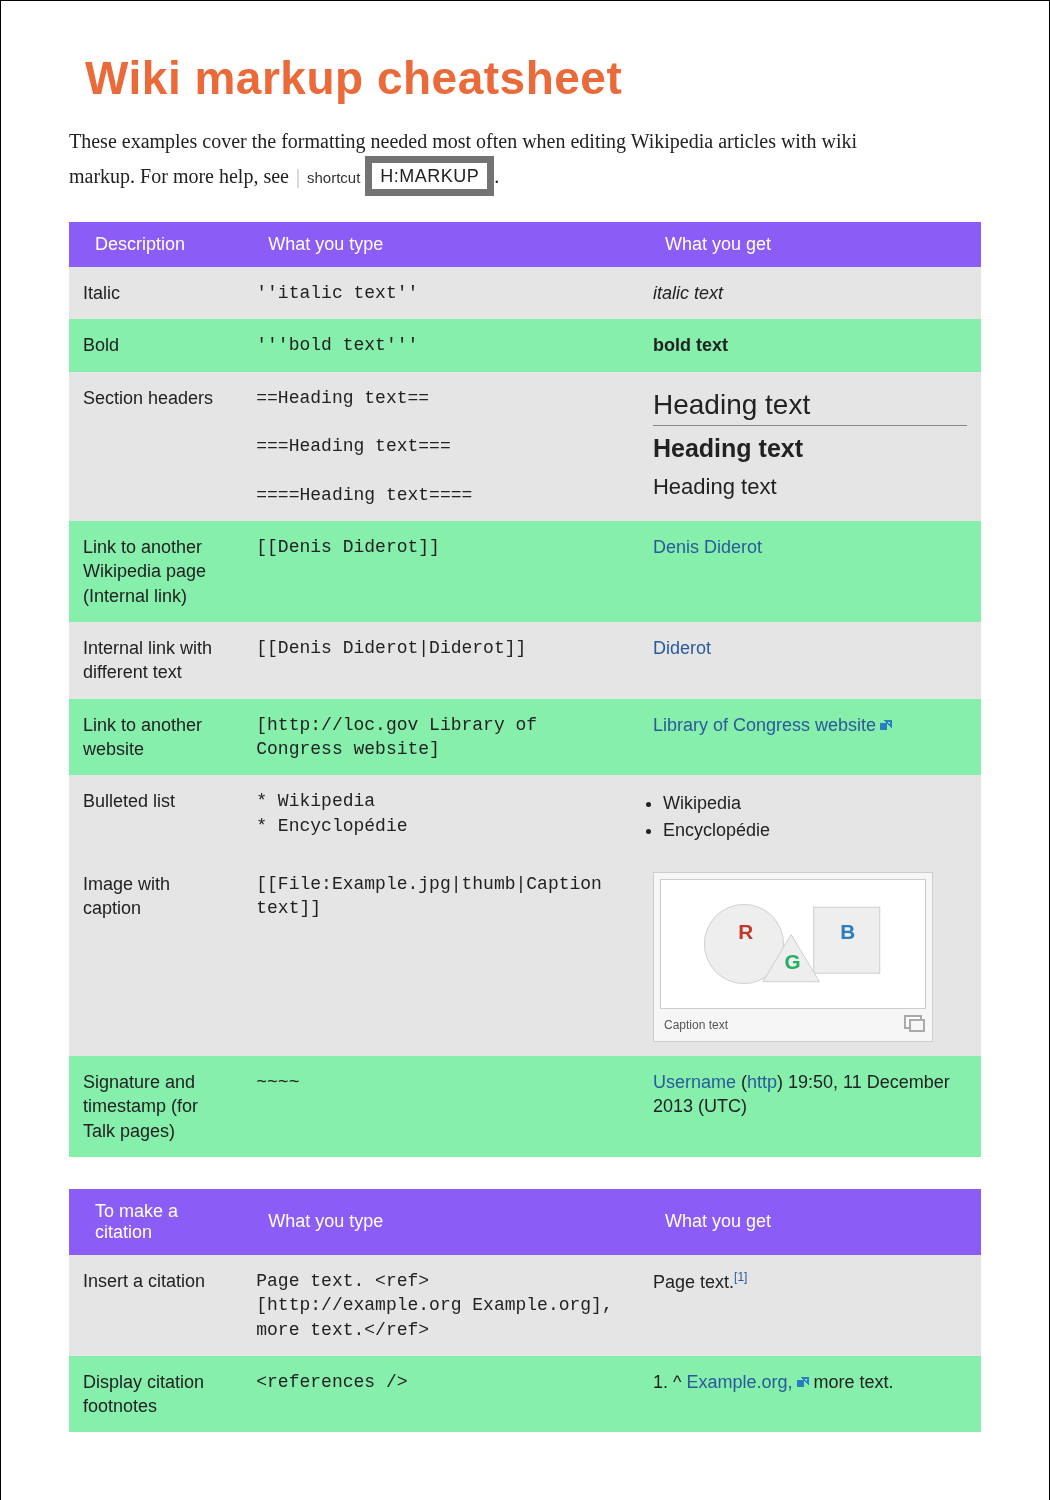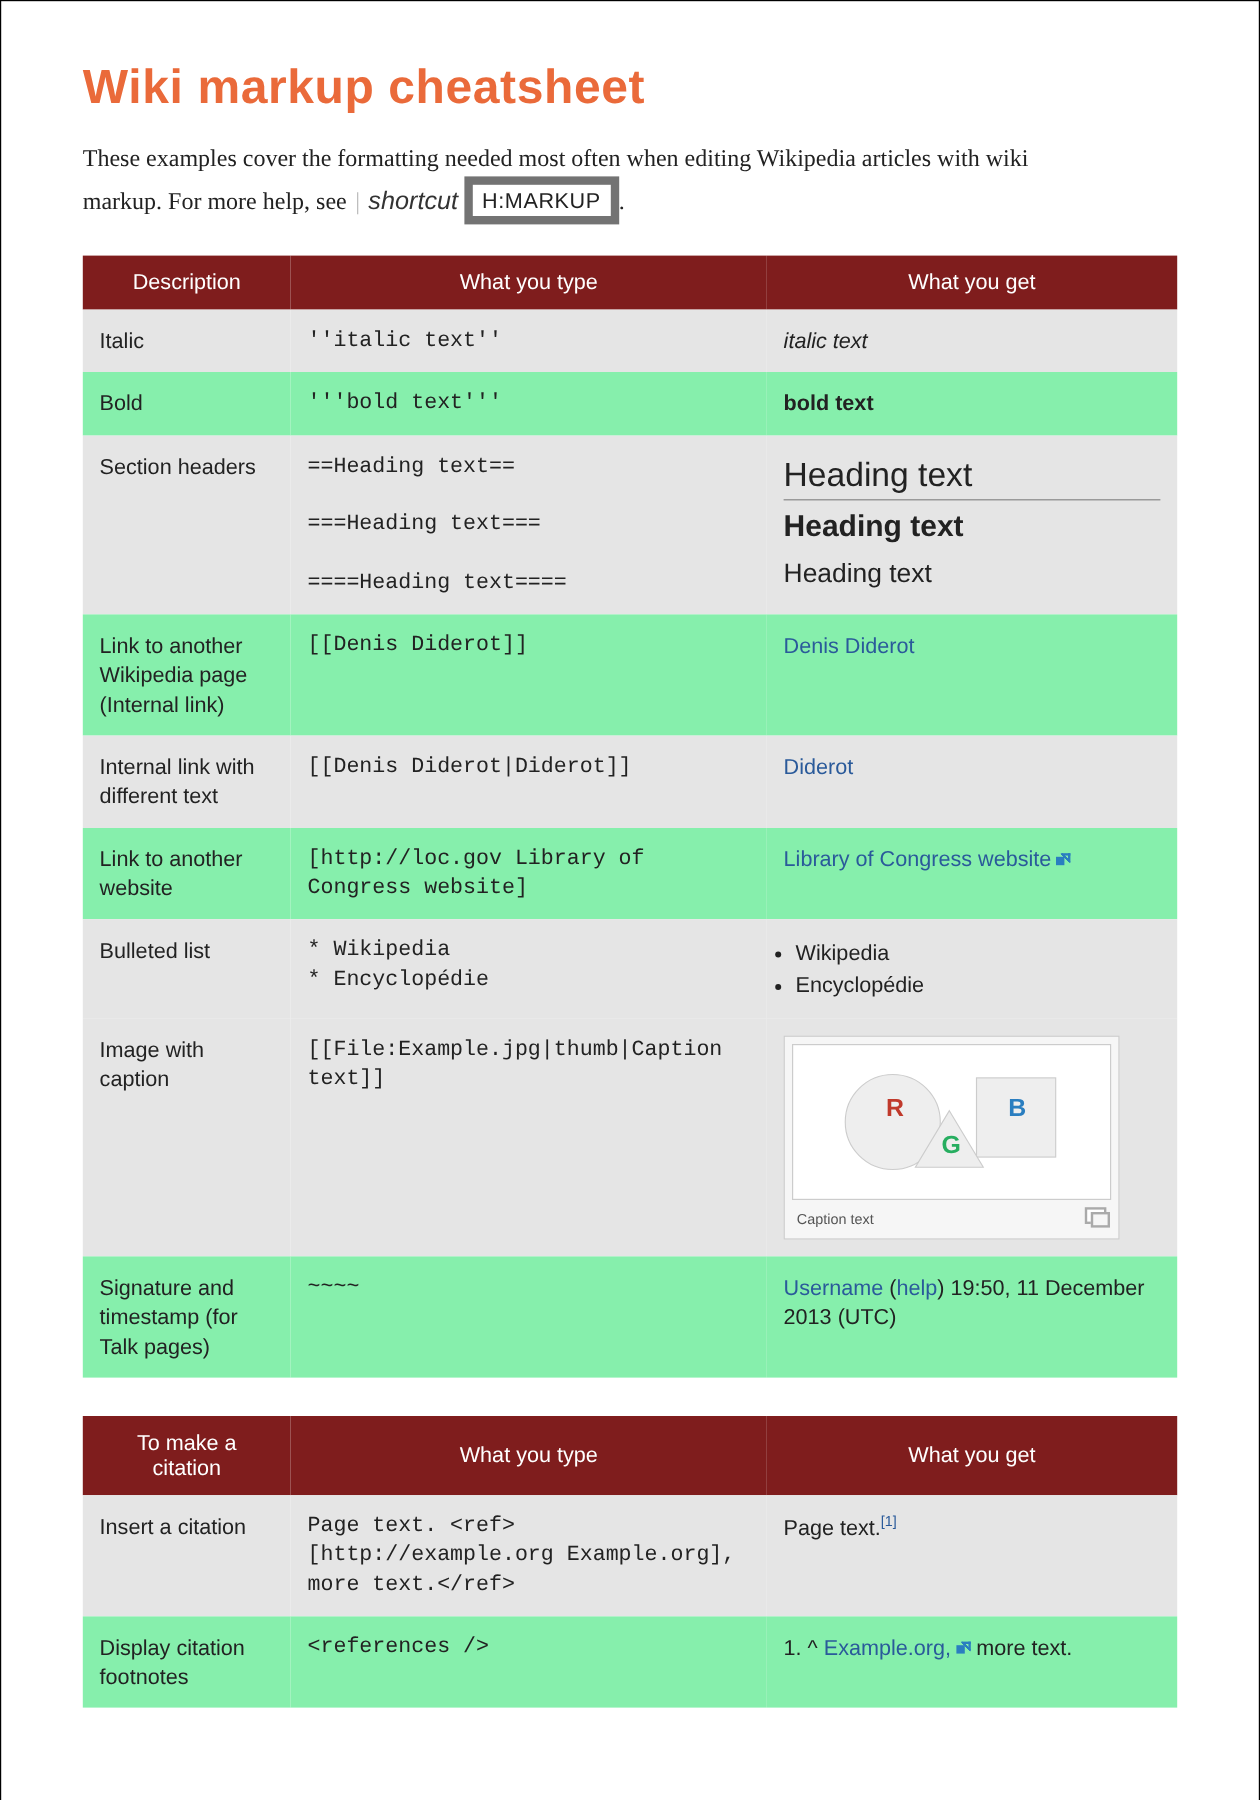--- a/index.html
+++ b/index.html
@@ -7,46 +7,46 @@
   body {
     background:#fff;
     font-family: Arial, Helvetica, sans-serif;
     color:#222;
     width:1050px;
     padding:50px 68px 60px;
     border:1px solid #000;
   }
   h1.title {
     color:#ea6a3a;
-    font-size:40px;
+    font-size:46px;
     font-weight:700;
-    margin:0 0 22px 0;
+    margin:0 0 22px 16px;
     letter-spacing:.5px;
   }
   .intro {
     font-family: Georgia, 'Times New Roman', serif;
     font-size:20px;
     line-height:1.45;
     margin:0 0 26px 0;
     max-width:820px;
   }
   .intro .pipe { color:#bbb; padding:0 2px; }
-  .intro .shortcut-label { font-style:italic; font-family:Arial,Helvetica,sans-serif; font-size:21px; color:#333;}
+  .intro .shortcut-label { font-family:Arial,Helvetica,sans-serif; font-size:15px; color:#333;}
   .intro .shortcut-box {
     display:inline-block; border:7px solid #737373;
     padding:0px 8px; font-family:Arial,Helvetica,sans-serif; font-size:18px;
     letter-spacing:.5px; vertical-align:1px;
   }
   table.sheet { width:100%; border-collapse:collapse; margin-bottom:32px; }
   table.sheet col.c1 { width:19%; }
   table.sheet col.c2 { width:43.5%; }
   table.sheet col.c3 { width:37.5%; }
   table.sheet th {
-    background:#7f1d1d; color:#fff; font-weight:400;
-    text-align:center; padding:12px 26px; font-size:18px;
+    background:#8b5cf6; color:#fff; font-weight:400;
+    text-align:left; padding:12px 26px; font-size:18px;
   }
   table.sheet td {
     padding:14px; font-size:18px; vertical-align:top; line-height:1.35;
   }
   table.sheet tr.odd td { background:#e5e5e5; }
   table.sheet tr.even td { background:#86efac; }
   td.code {
     font-family: 'Courier New', Courier, monospace;
     font-size:18px; white-space:pre;
   }
@@ -189,21 +189,21 @@
       </div>
       <div style="clear:both"></div>
     </td>
   </tr>
 
   <tr class="even">
     <td>Signature and timestamp (for Talk pages)</td>
     <td class="code">~~~~</td>
     <td>
       <a class="wikilink">Username</a>
-      (<a class="wikilink">help</a><span>) 19:50, 11 December 2013 (UTC)</span>
+      (<a class="wikilink">http</a><span>) 19:50, 11 December 2013 (UTC)</span>
     </td>
   </tr>
 </tbody>
   </table>
 
 <table class="sheet">
   <colgroup>
       <col class="c1">
       <col class="c2">
       <col class="c3">

